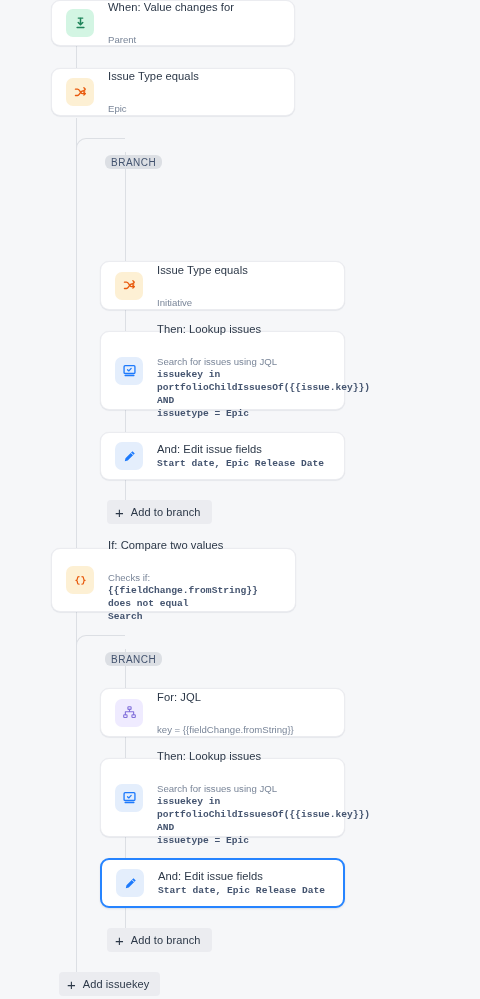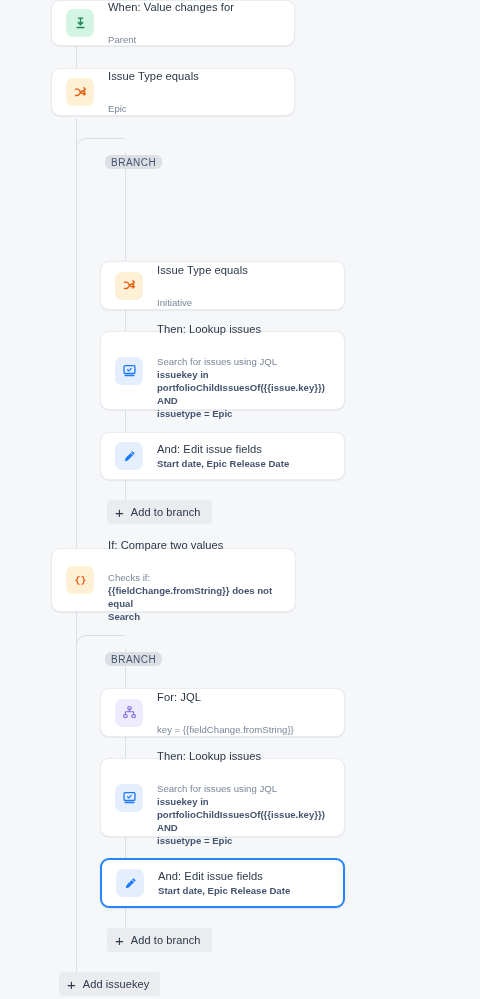--- a/index.html
+++ b/index.html
@@ -77,20 +77,21 @@
     font-size: 9.6px;
     color: #7A8699;
     line-height: 13px;
     margin-top: 18px;
   }
   .card-strong {
     font-size: 9.6px;
     color: #44546F;
     font-weight: bold;
     line-height: 13px;
+    font-family: Liberation Mono, monospace;
   }
 
   
   .branch-pill {
     position: absolute;
     background: #DCDFE4;
     border-radius: 6px;
     font-size: 10px;
     letter-spacing: 0.5px;
     color: #42526E;

